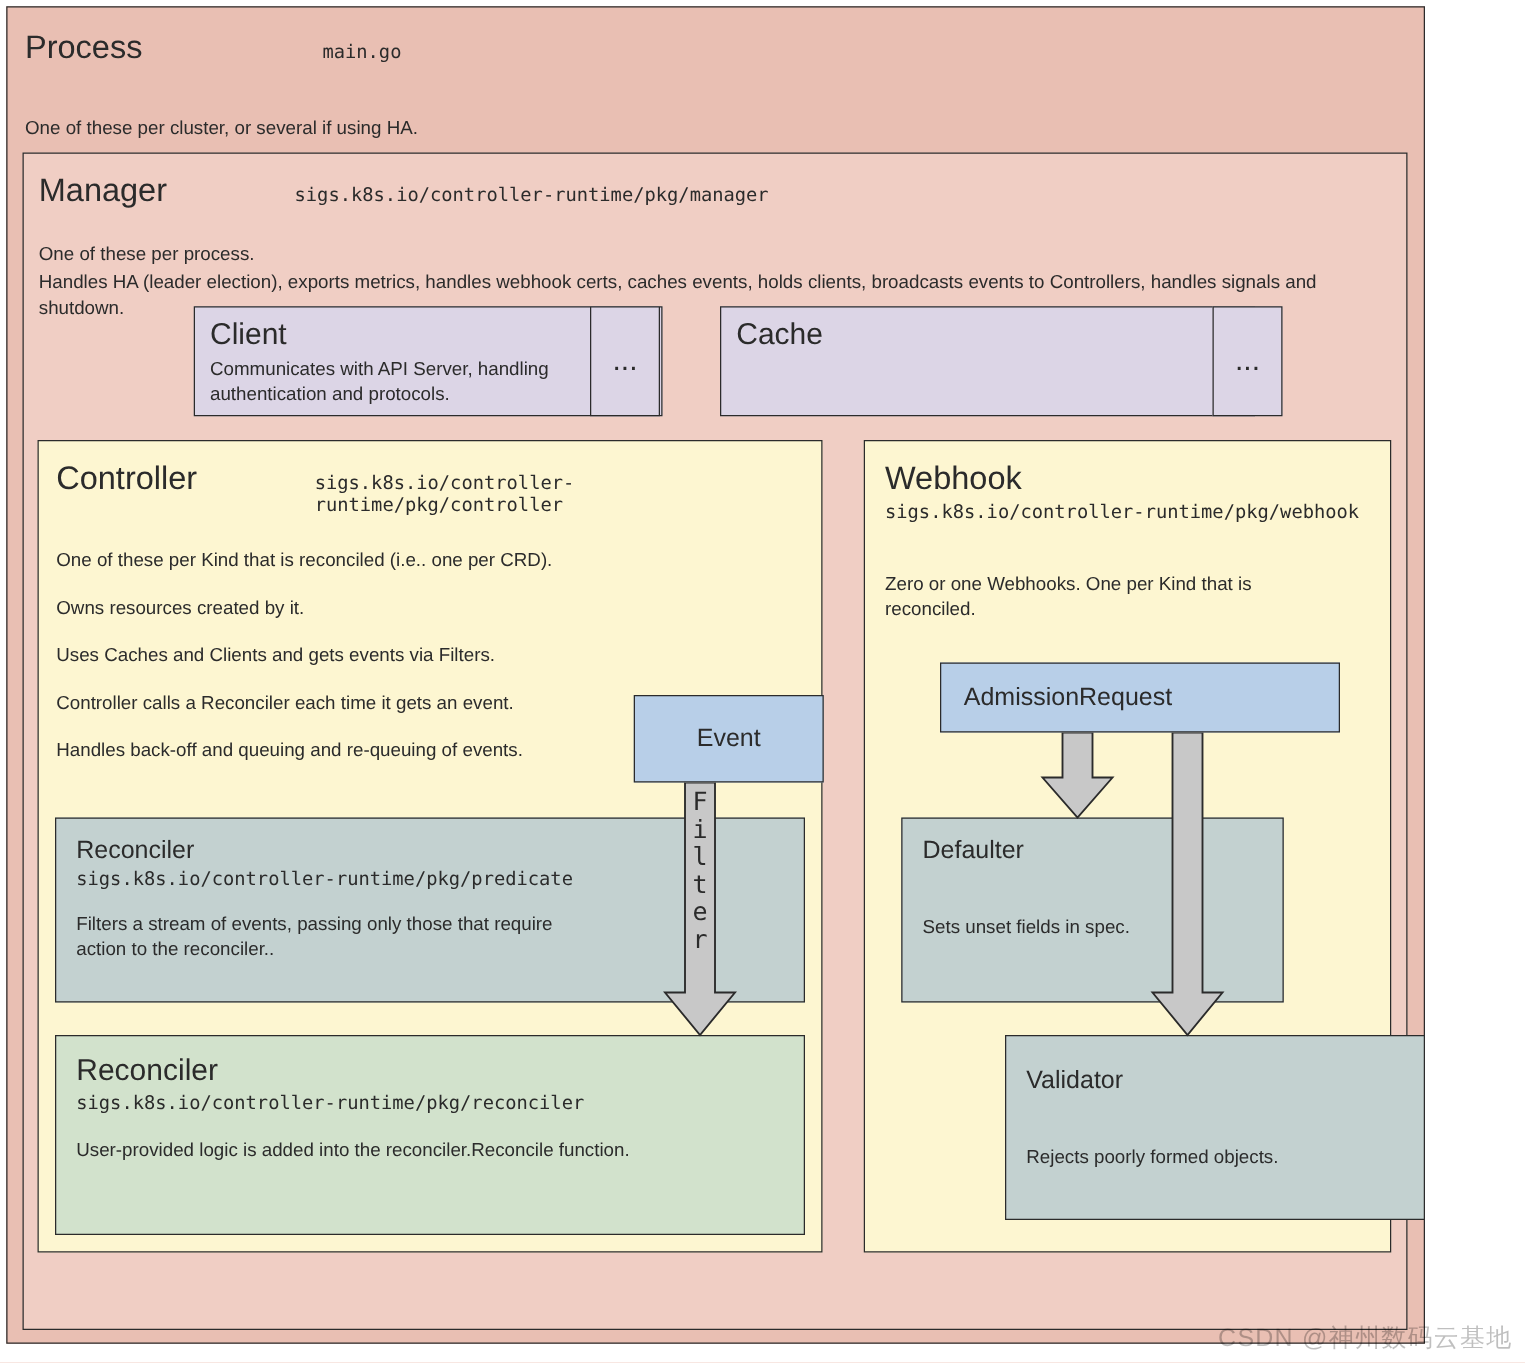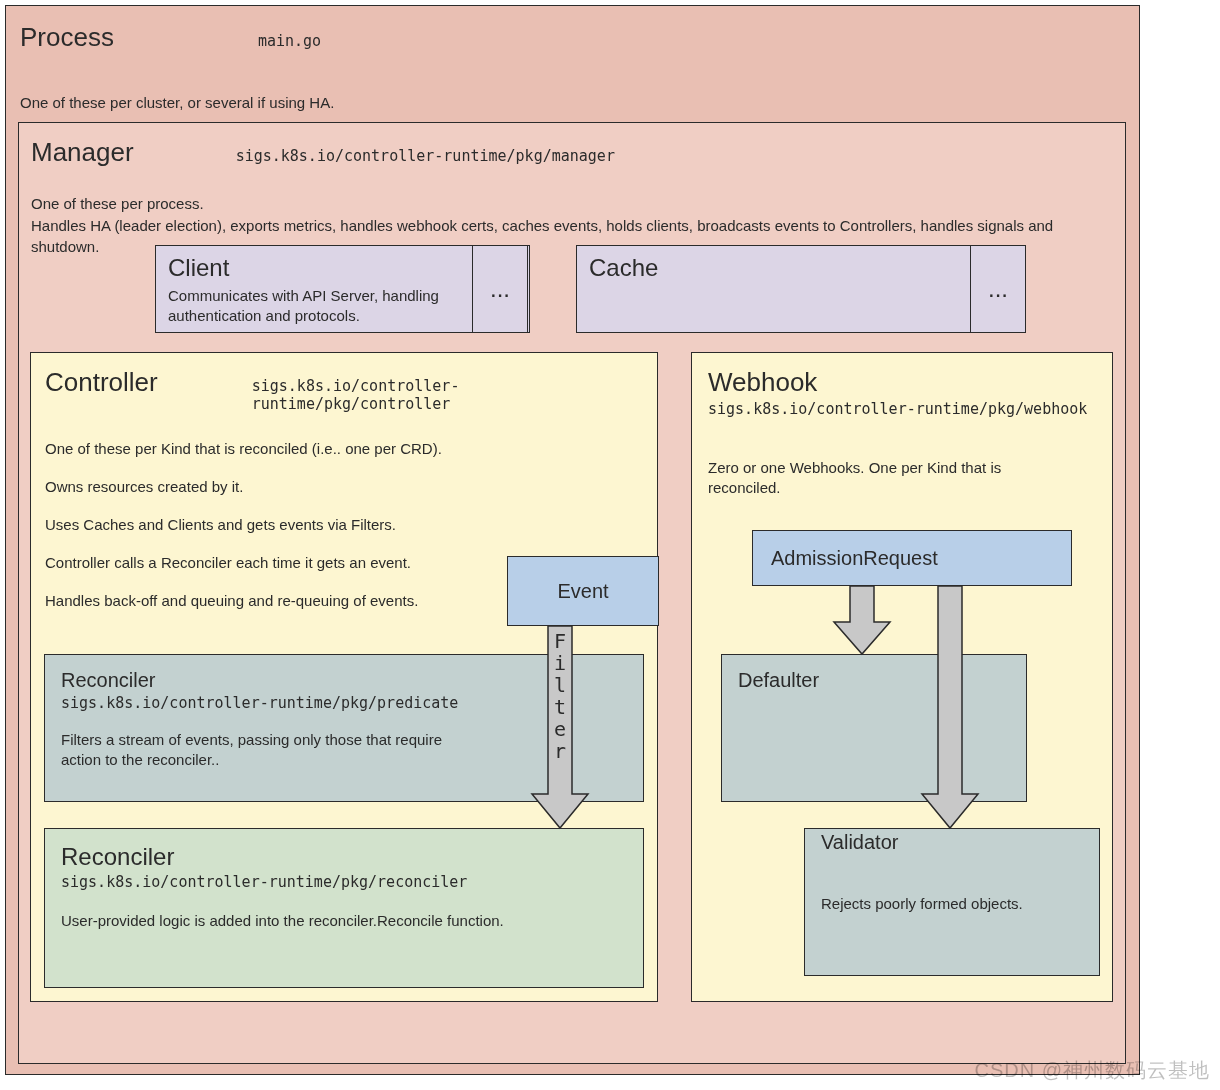--- a/index.html
+++ b/index.html
@@ -120,23 +120,24 @@
 </div>
 
 <div class="box bg-yellow" style="left:691px; top:352px; width:422px; height:650px; padding:14px 16px;">
   <div class="title">Webhook</div>
   <div class="mono" style="font-size:15px; margin-top:2px;">sigs.k8s.io/controller-runtime/pkg/webhook</div>
   <div class="sub" style="margin-top:40px; max-width:360px;">Zero or one Webhooks.  One per Kind that is reconciled.</div>
 </div>
 
 <div class="box bg-bluegray" style="left:721px; top:654px; width:306px; height:148px; padding:14px 16px;">
   <div style="font-size:20px;">Defaulter</div>
+  <div class="sub" style="margin-top:40px;">Sets unset fields in spec.</div>
 </div>
 
-<div class="box bg-bluegray" style="left:804px; top:828px; width:296px; height:148px; padding:2px 16px;">
+<div class="box bg-bluegray" style="left:804px; top:828px; width:336px; height:148px; padding:24px 16px;">
   <div style="font-size:20px;">Validator</div>
   <div class="sub" style="margin-top:40px;">Rejects poorly formed objects.</div>
 </div>
 
 <div class="box bg-blue" style="left:752px; top:530px; width:320px; height:56px; display:flex; align-items:center; padding-left:18px;">
   <span style="font-size:20px;">AdmissionRequest</span>
 </div>
 
 <svg style="position:absolute; left:832px; top:586px; width:60px; height:70px;" viewBox="0 0 60 70">
   <path d="M18 0 L42 0 L42 36 L58 36 L30 68 L2 36 L18 36 Z" fill="#c8c8c8" stroke="#2b2b2b" stroke-width="1.5"></path>

